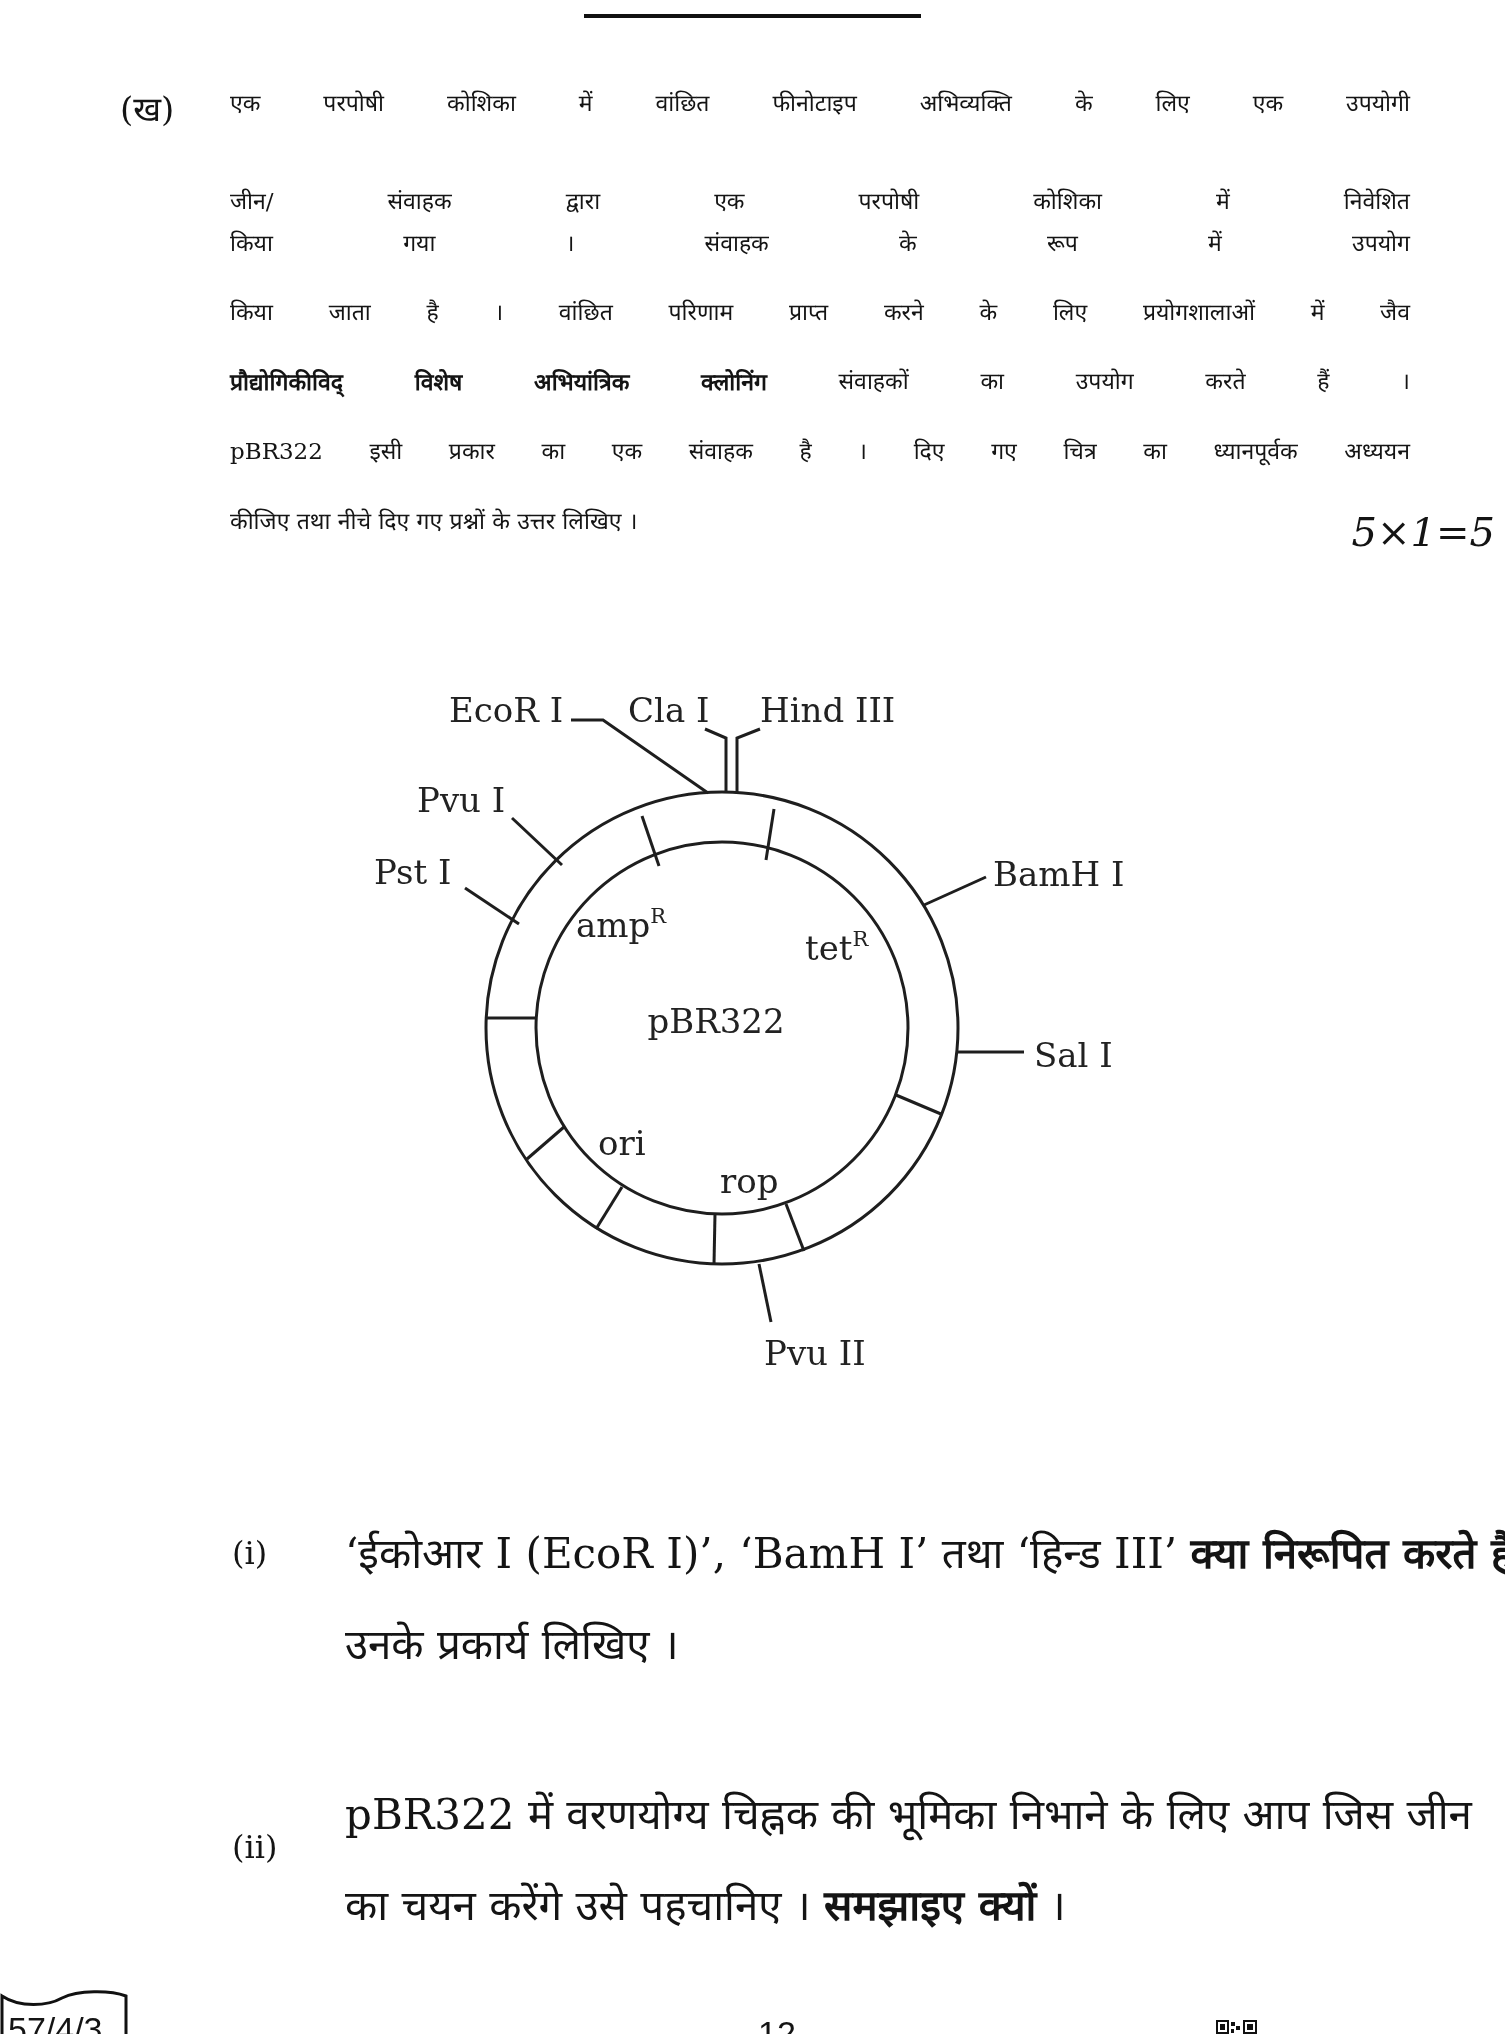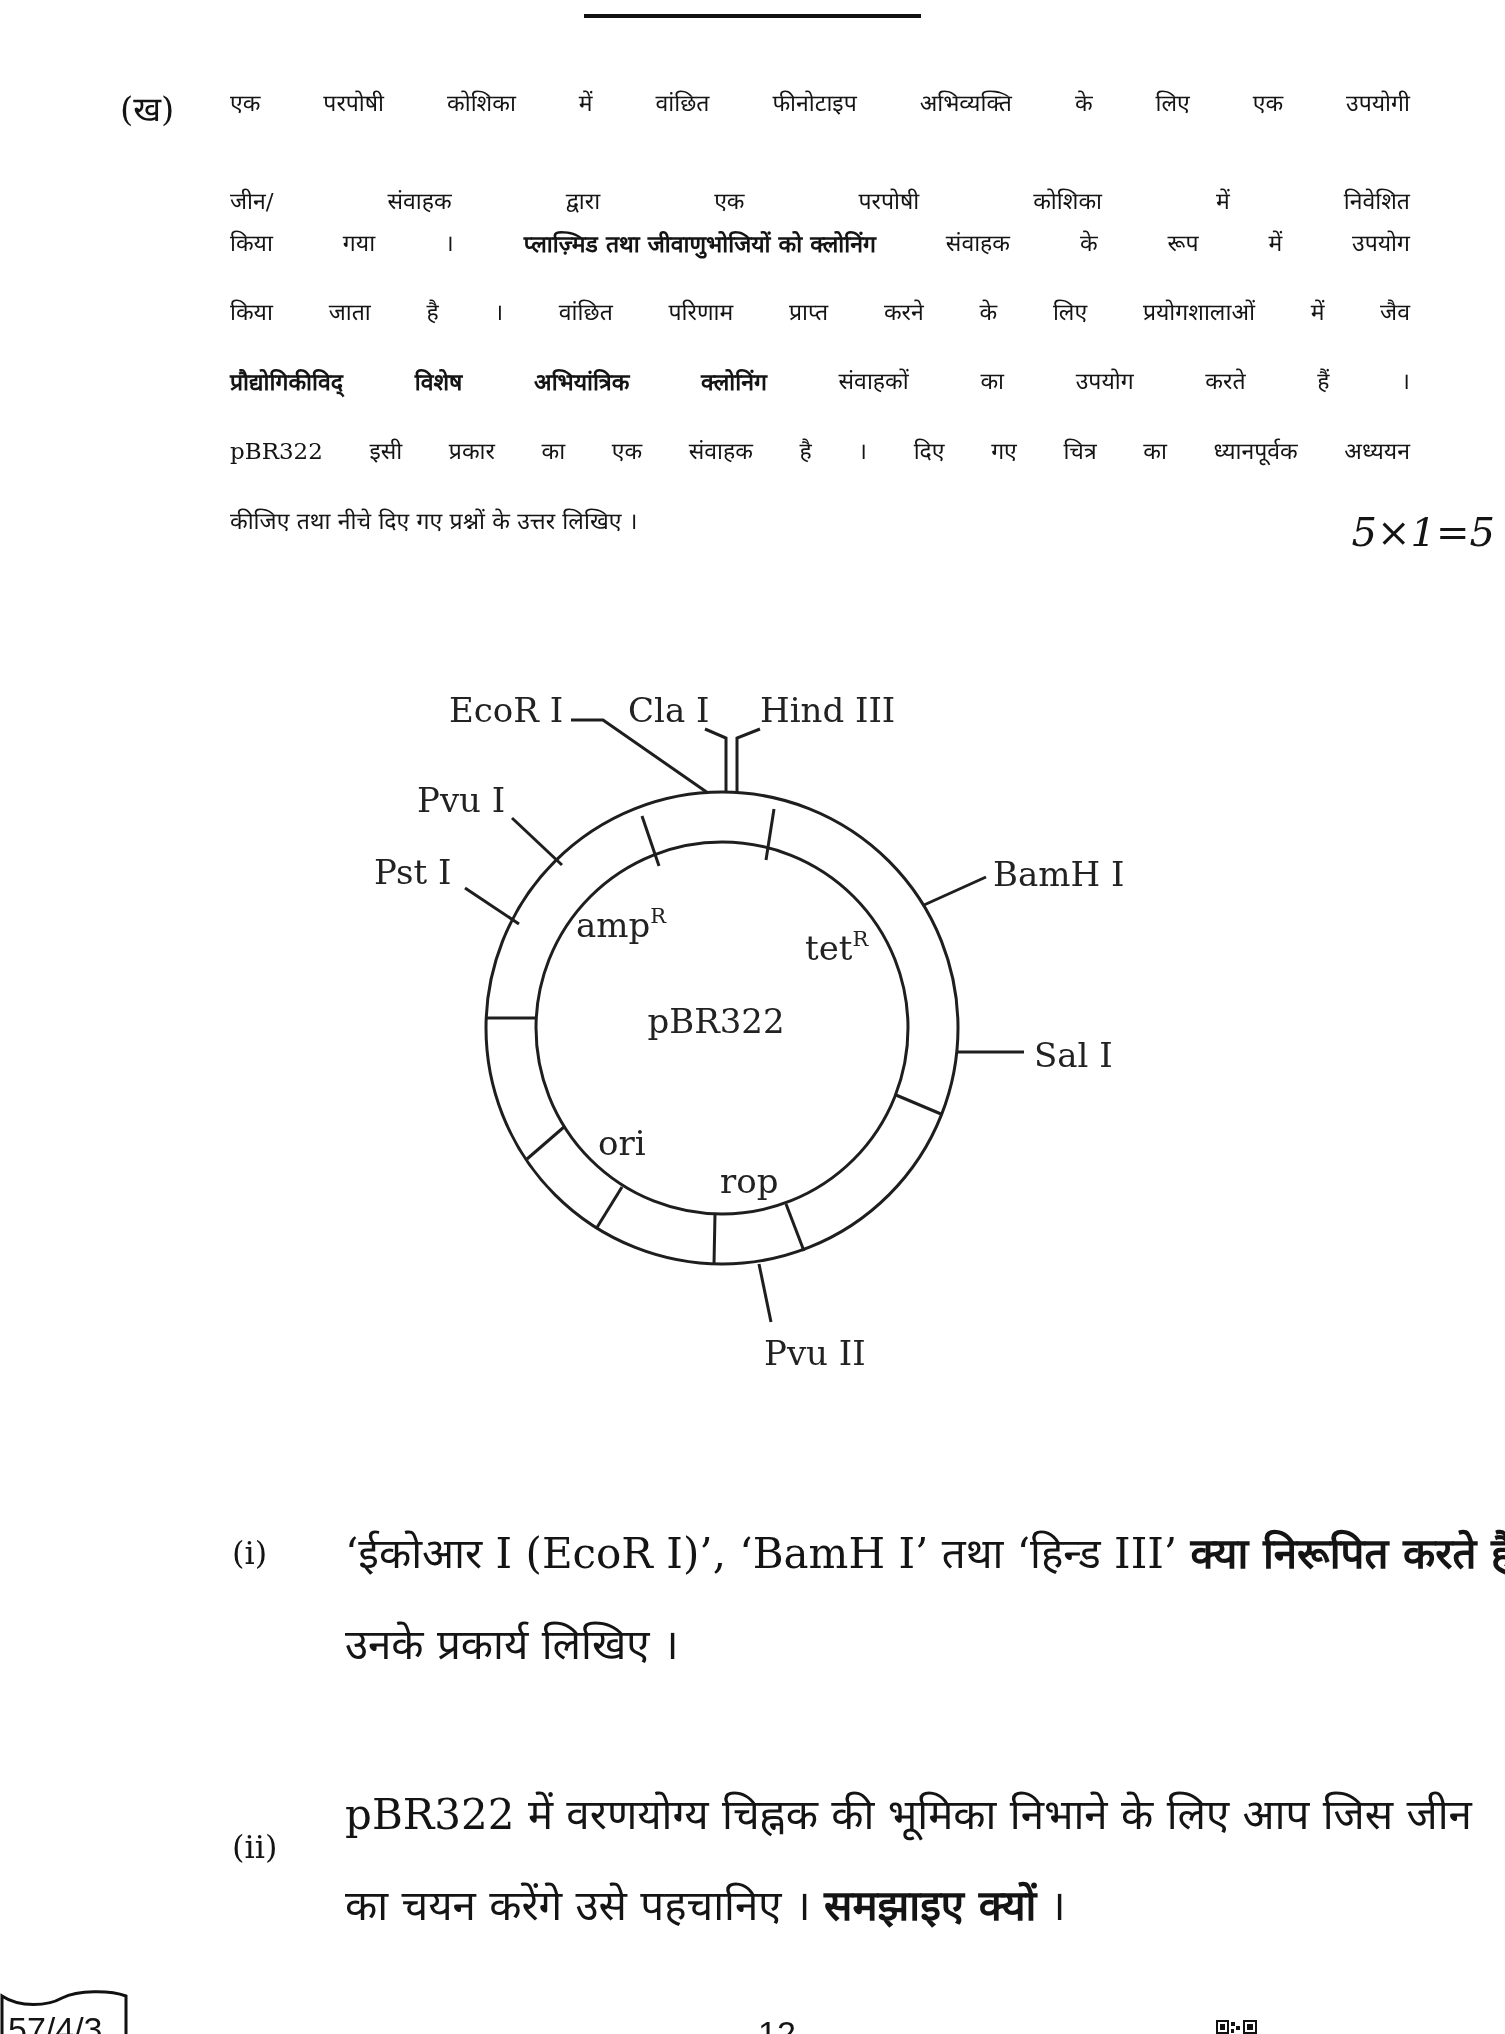--- a/index.html
+++ b/index.html
@@ -55,21 +55,20 @@
       <span class="w">एक</span>
       <span class="w">परपोषी</span>
       <span class="w">कोशिका</span>
       <span class="w">में</span>
       <span class="w">निवेशित</span>
     </div>
     <div class="line" style="top: 232px;">
       <span class="w">किया</span>
       <span class="w">गया</span>
       <span class="w">।</span>
-      <span class="w b">प्लाज़्मिड तथा जीवाणुभोजियों को क्लोनिंग</span>
       <span class="w">संवाहक</span>
       <span class="w">के</span>
       <span class="w">रूप</span>
       <span class="w">में</span>
       <span class="w">उपयोग</span>
     </div>
     <div class="line" style="top: 301px;">
       <span class="w">किया</span>
       <span class="w">जाता</span>
       <span class="w">है</span>

